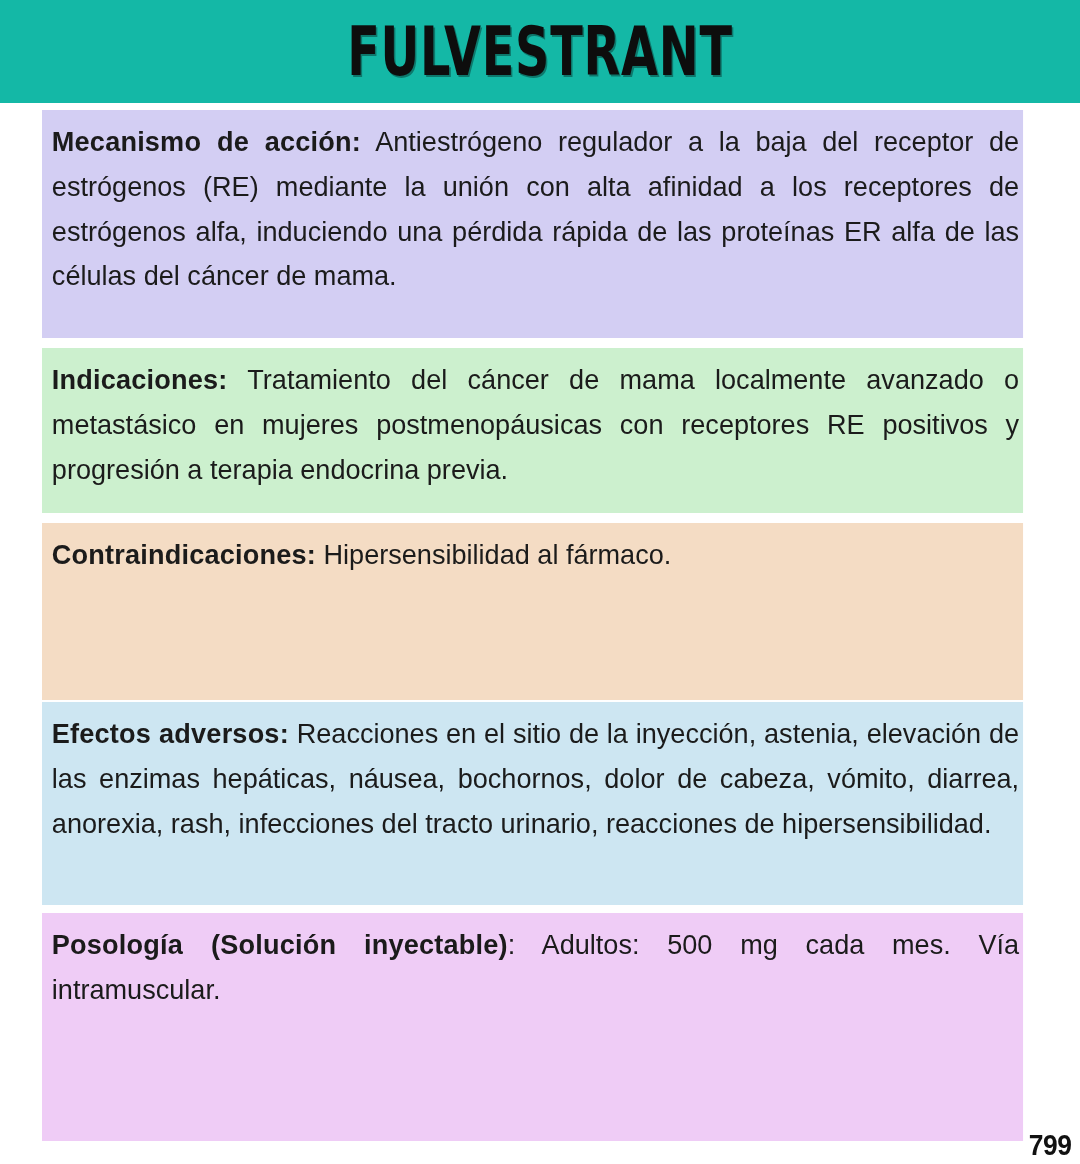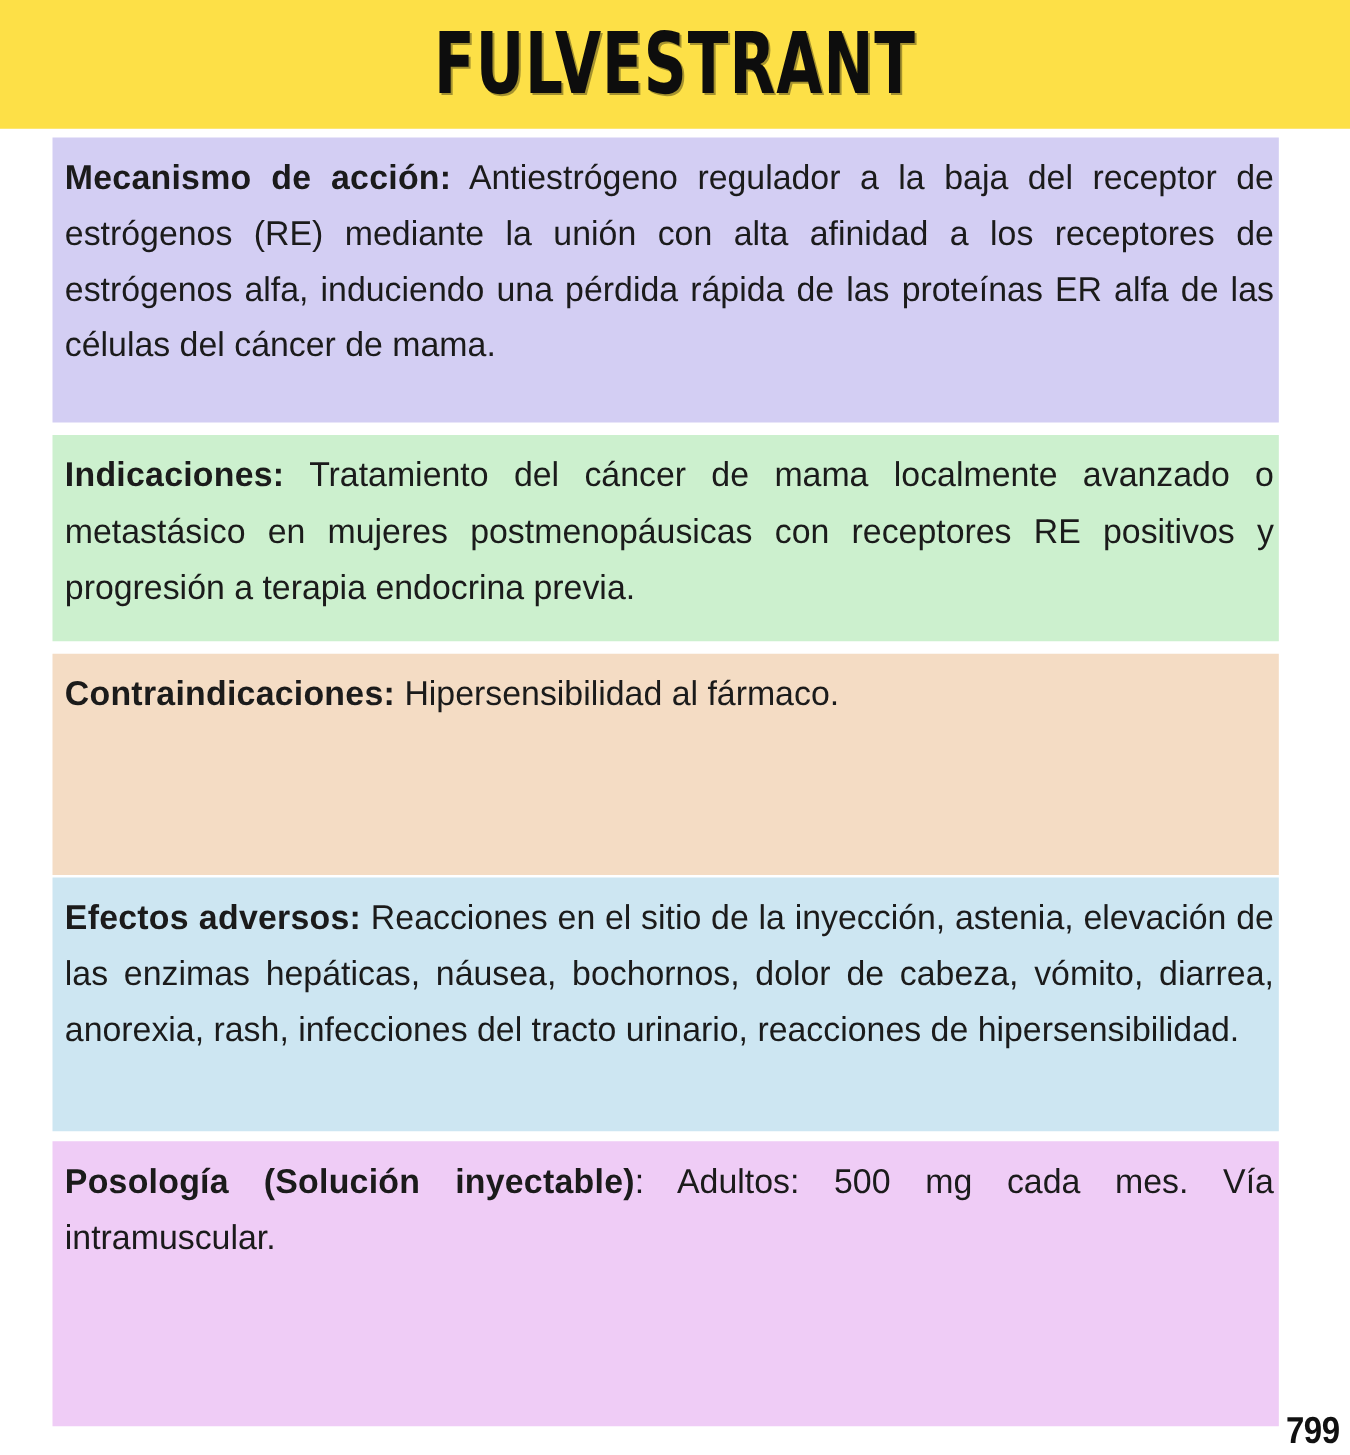--- a/index.html
+++ b/index.html
@@ -90,21 +90,21 @@
     line-height: 1;
     color: #111111;
     letter-spacing: -0.5px;
     transform: scaleX(0.88);
     transform-origin: right bottom;
   }
 </style>
 </head>
 <body>
 
-<div class="header-band" style="background: #fde047;">
+<div class="header-band" style="background: #14b8a6;">
   <div class="drug-title">FULVESTRANT</div>
 </div>
 
 <section class="block" id="block-mecanismo" style="background: rgb(211, 206, 243);">
   <p><b>Mecanismo de acción:</b> <span>Antiestrógeno regulador a la baja del receptor de estrógenos (RE) mediante la unión con alta afinidad a los receptores de estrógenos alfa, induciendo una pérdida rápida de las proteínas ER alfa de las células del cáncer de mama.</span></p>
 </section>
 
 <section class="block" id="block-indicaciones" style="background: rgb(204, 240, 206);">
   <p><b>Indicaciones:</b> <span>Tratamiento del cáncer de mama localmente avanzado o metastásico en mujeres postmenopáusicas con receptores RE positivos y progresión a terapia endocrina previa.</span></p>
 </section>

